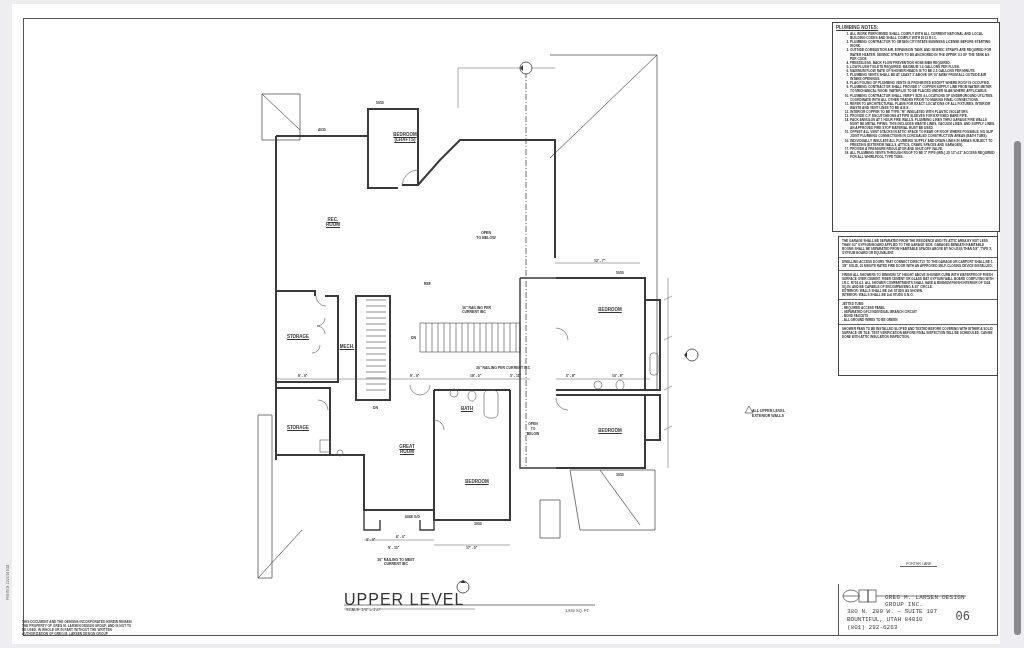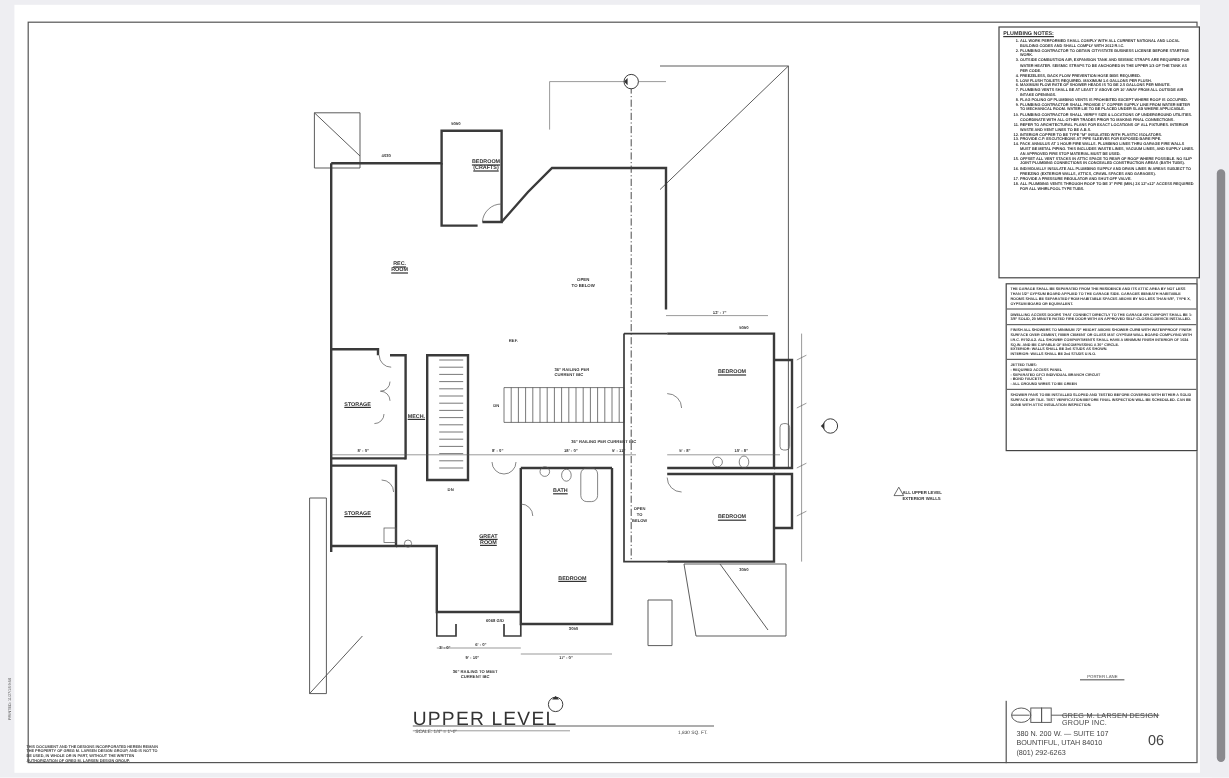--- a/index.html
+++ b/index.html
@@ -7,21 +7,21 @@
   .sheet { position:absolute; left:12px; top:4px; width:988px; height:640px; background:#ffffff; }
   .border { position:absolute; left:23px; top:18px; width:975px; height:618px; border:1px solid #555; box-sizing:border-box; }
   .plan { position:absolute; left:0; top:0; }
   .notes { position:absolute; background:#fff; border:1px solid #444; box-sizing:border-box; font-size:3.2px; line-height:4.1px; color:#333; font-weight:bold; }
   .notes .title { font-size:4.5px; text-decoration:underline; margin-bottom:2px; }
   .notes ol { margin:0; padding-left:14px; }
   .notes li { margin:0; }
   .noteblock { position:absolute; left:838px; top:236px; width:160px; height:140px; border:1px solid #444; box-sizing:border-box; background:#fff; }
   .noteblock .sec { border-bottom:1px solid #666; padding:2px 3px; font-size:3.1px; line-height:4px; color:#333; font-weight:bold; }
   .noteblock .sec:last-child { border-bottom:none; }
-  .titleblock { position:absolute; left:838px; top:584px; width:142px; height:52px; border-left:1px solid #555; box-sizing:border-box; }
+  .titleblock { position:absolute; left:838px; top:584px; width:142px; height:52px; border-left:1px solid #555; box-sizing:border-box;font-family:Liberation Mono, monospace; }
   .tb-company { position:absolute; left:46px; top:10px; font-size:6px; color:#444; letter-spacing:0.2px; }
   .tb-addr { position:absolute; left:8px; top:24px; font-size:6px; line-height:8px; color:#444; }
   .tb-sheet { position:absolute; right:10px; top:26px; font-size:12px; color:#444; }
   .view-title { position:absolute; left:344px; top:591px; font-size:16px; color:#333; letter-spacing:1px; }
   .view-scale { position:absolute; left:346px; top:607px; font-size:4px; color:#444; }
   .view-area { position:absolute; left:565px; top:608px; font-size:4px; color:#444; }
   .legend { position:absolute; left:752px; top:409px; font-size:3.6px; line-height:4.5px; color:#333; font-weight:bold; }
   .porter { position:absolute; left:900px; top:562px; font-size:3.6px; color:#444; border-bottom:1px solid #666; padding:0 6px; }
   .disclaimer { position:absolute; left:22px; top:620px; font-size:3.2px; line-height:4px; color:#444; font-weight:bold; }
   .vertical-stamp { position:absolute; left:6px; top:600px; font-size:3.2px; color:#555; transform:rotate(-90deg); transform-origin:left top; white-space:nowrap; }

